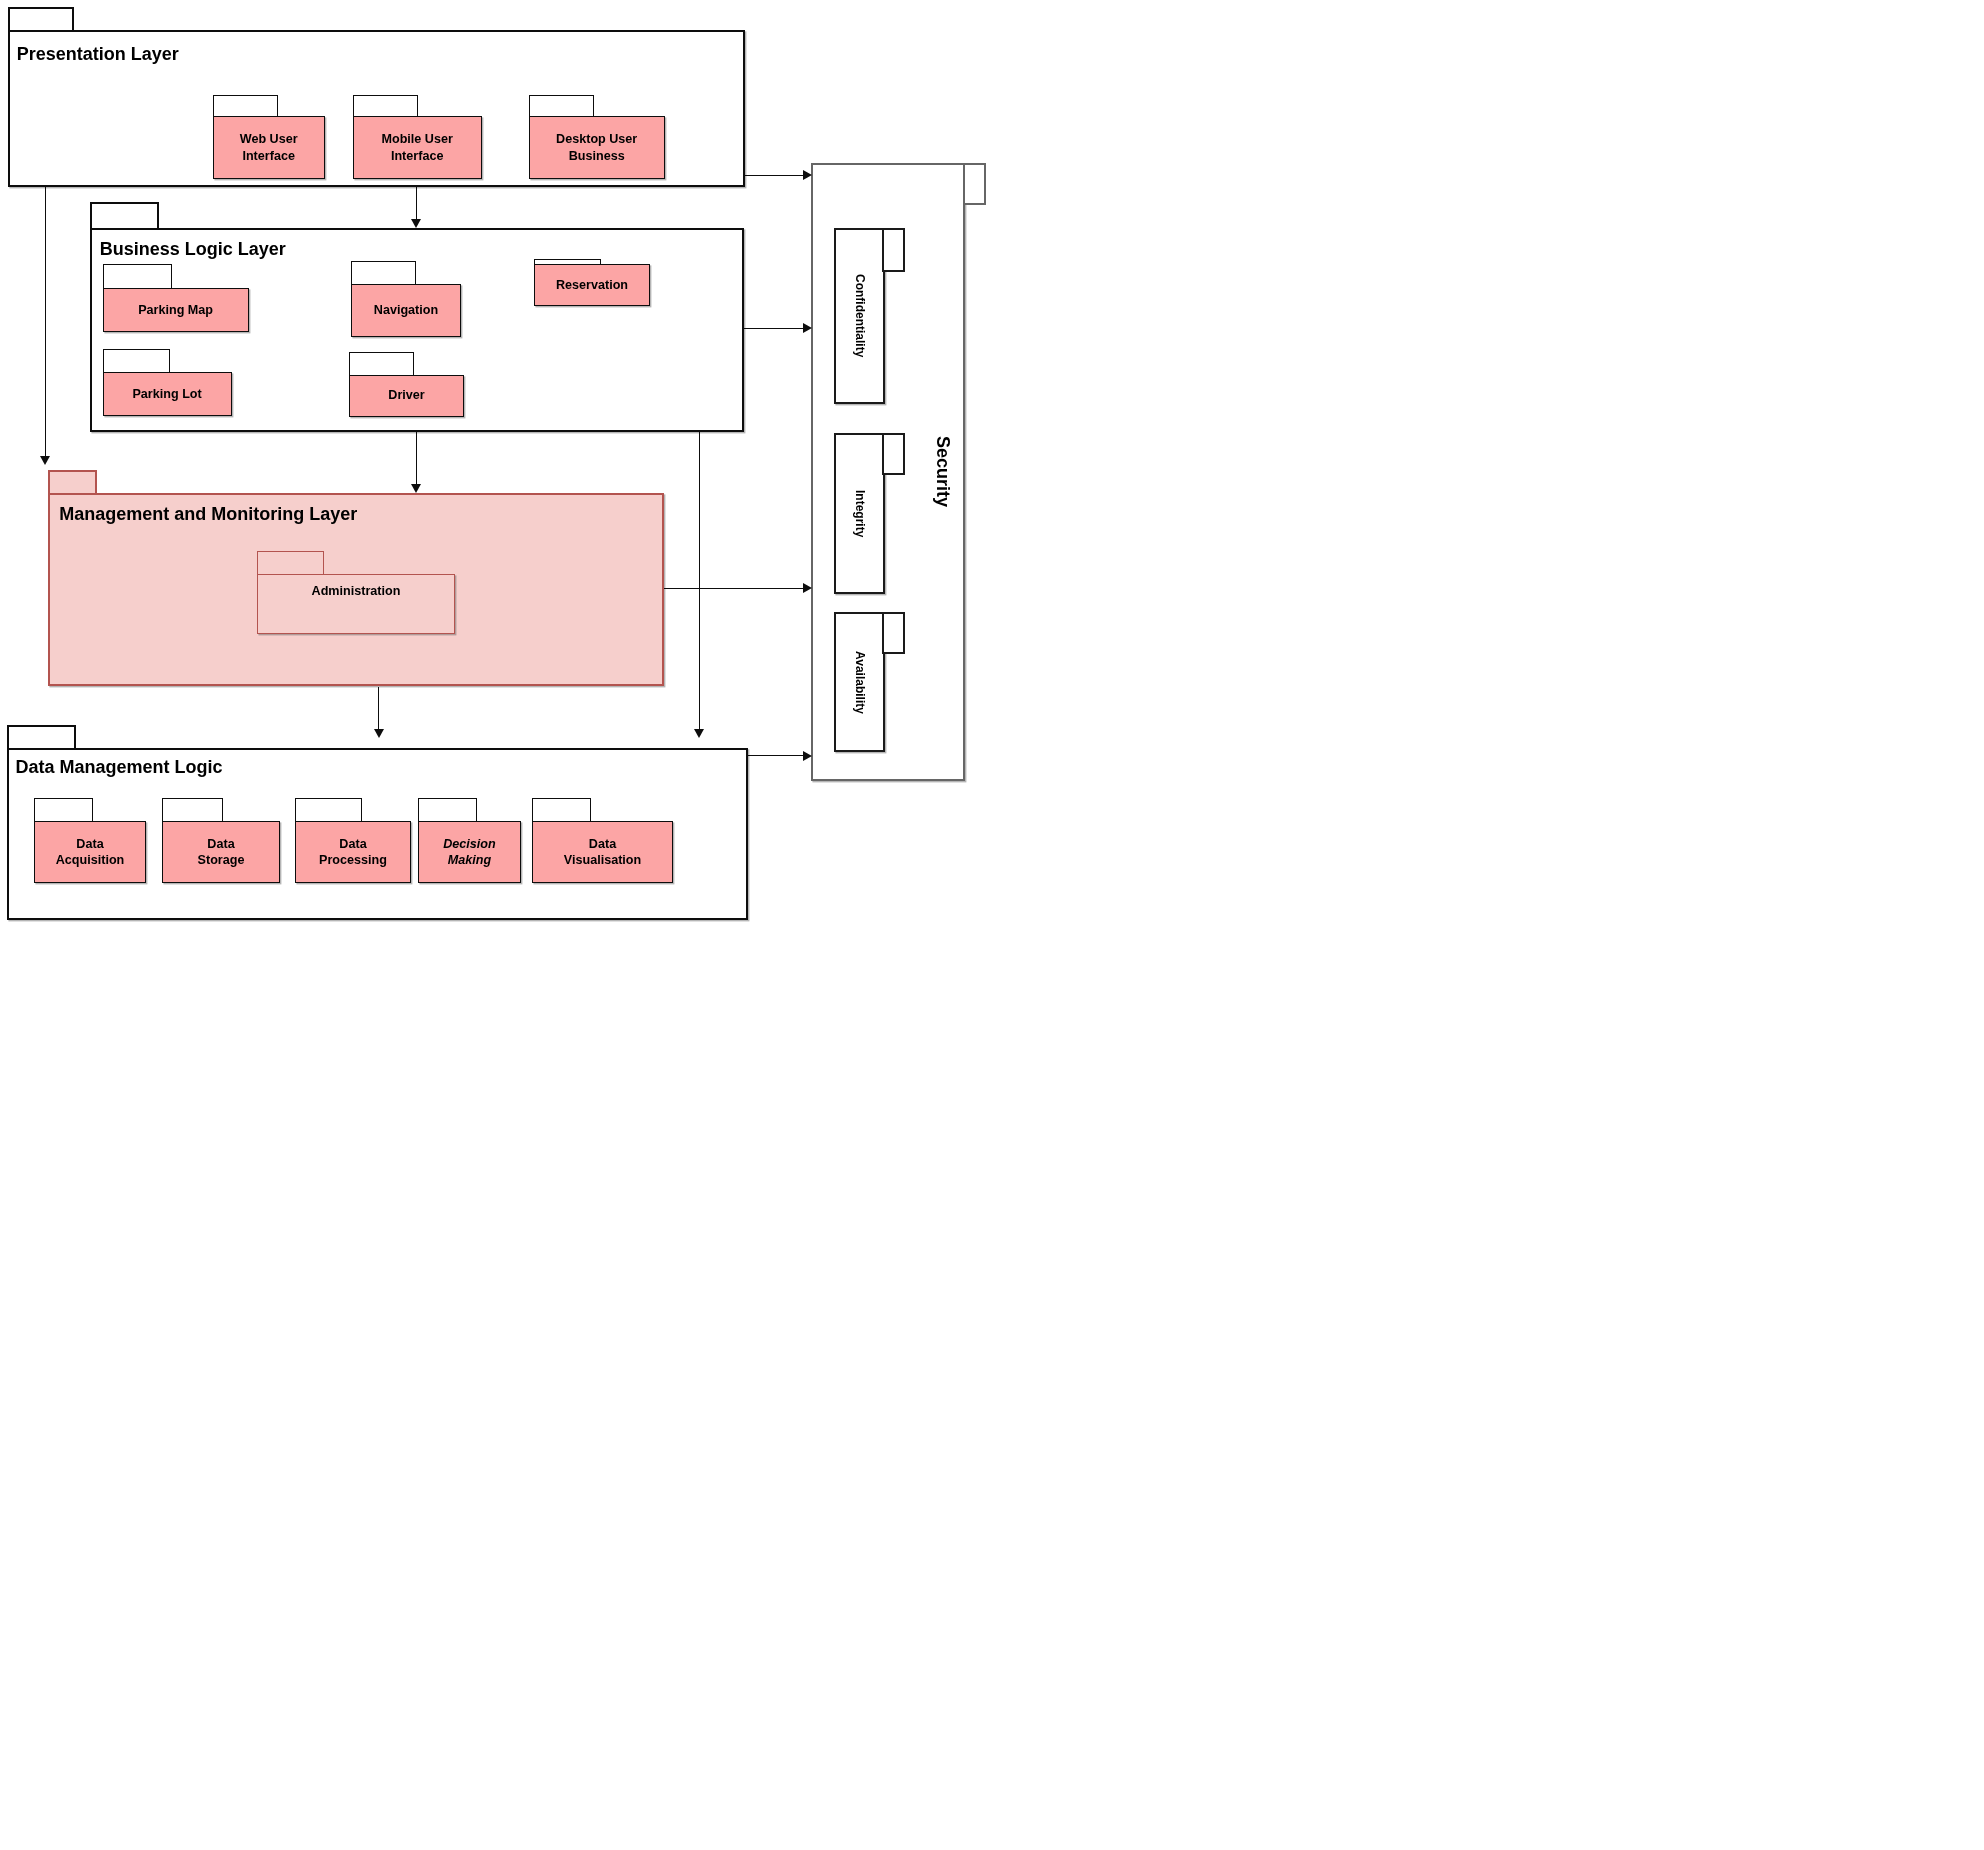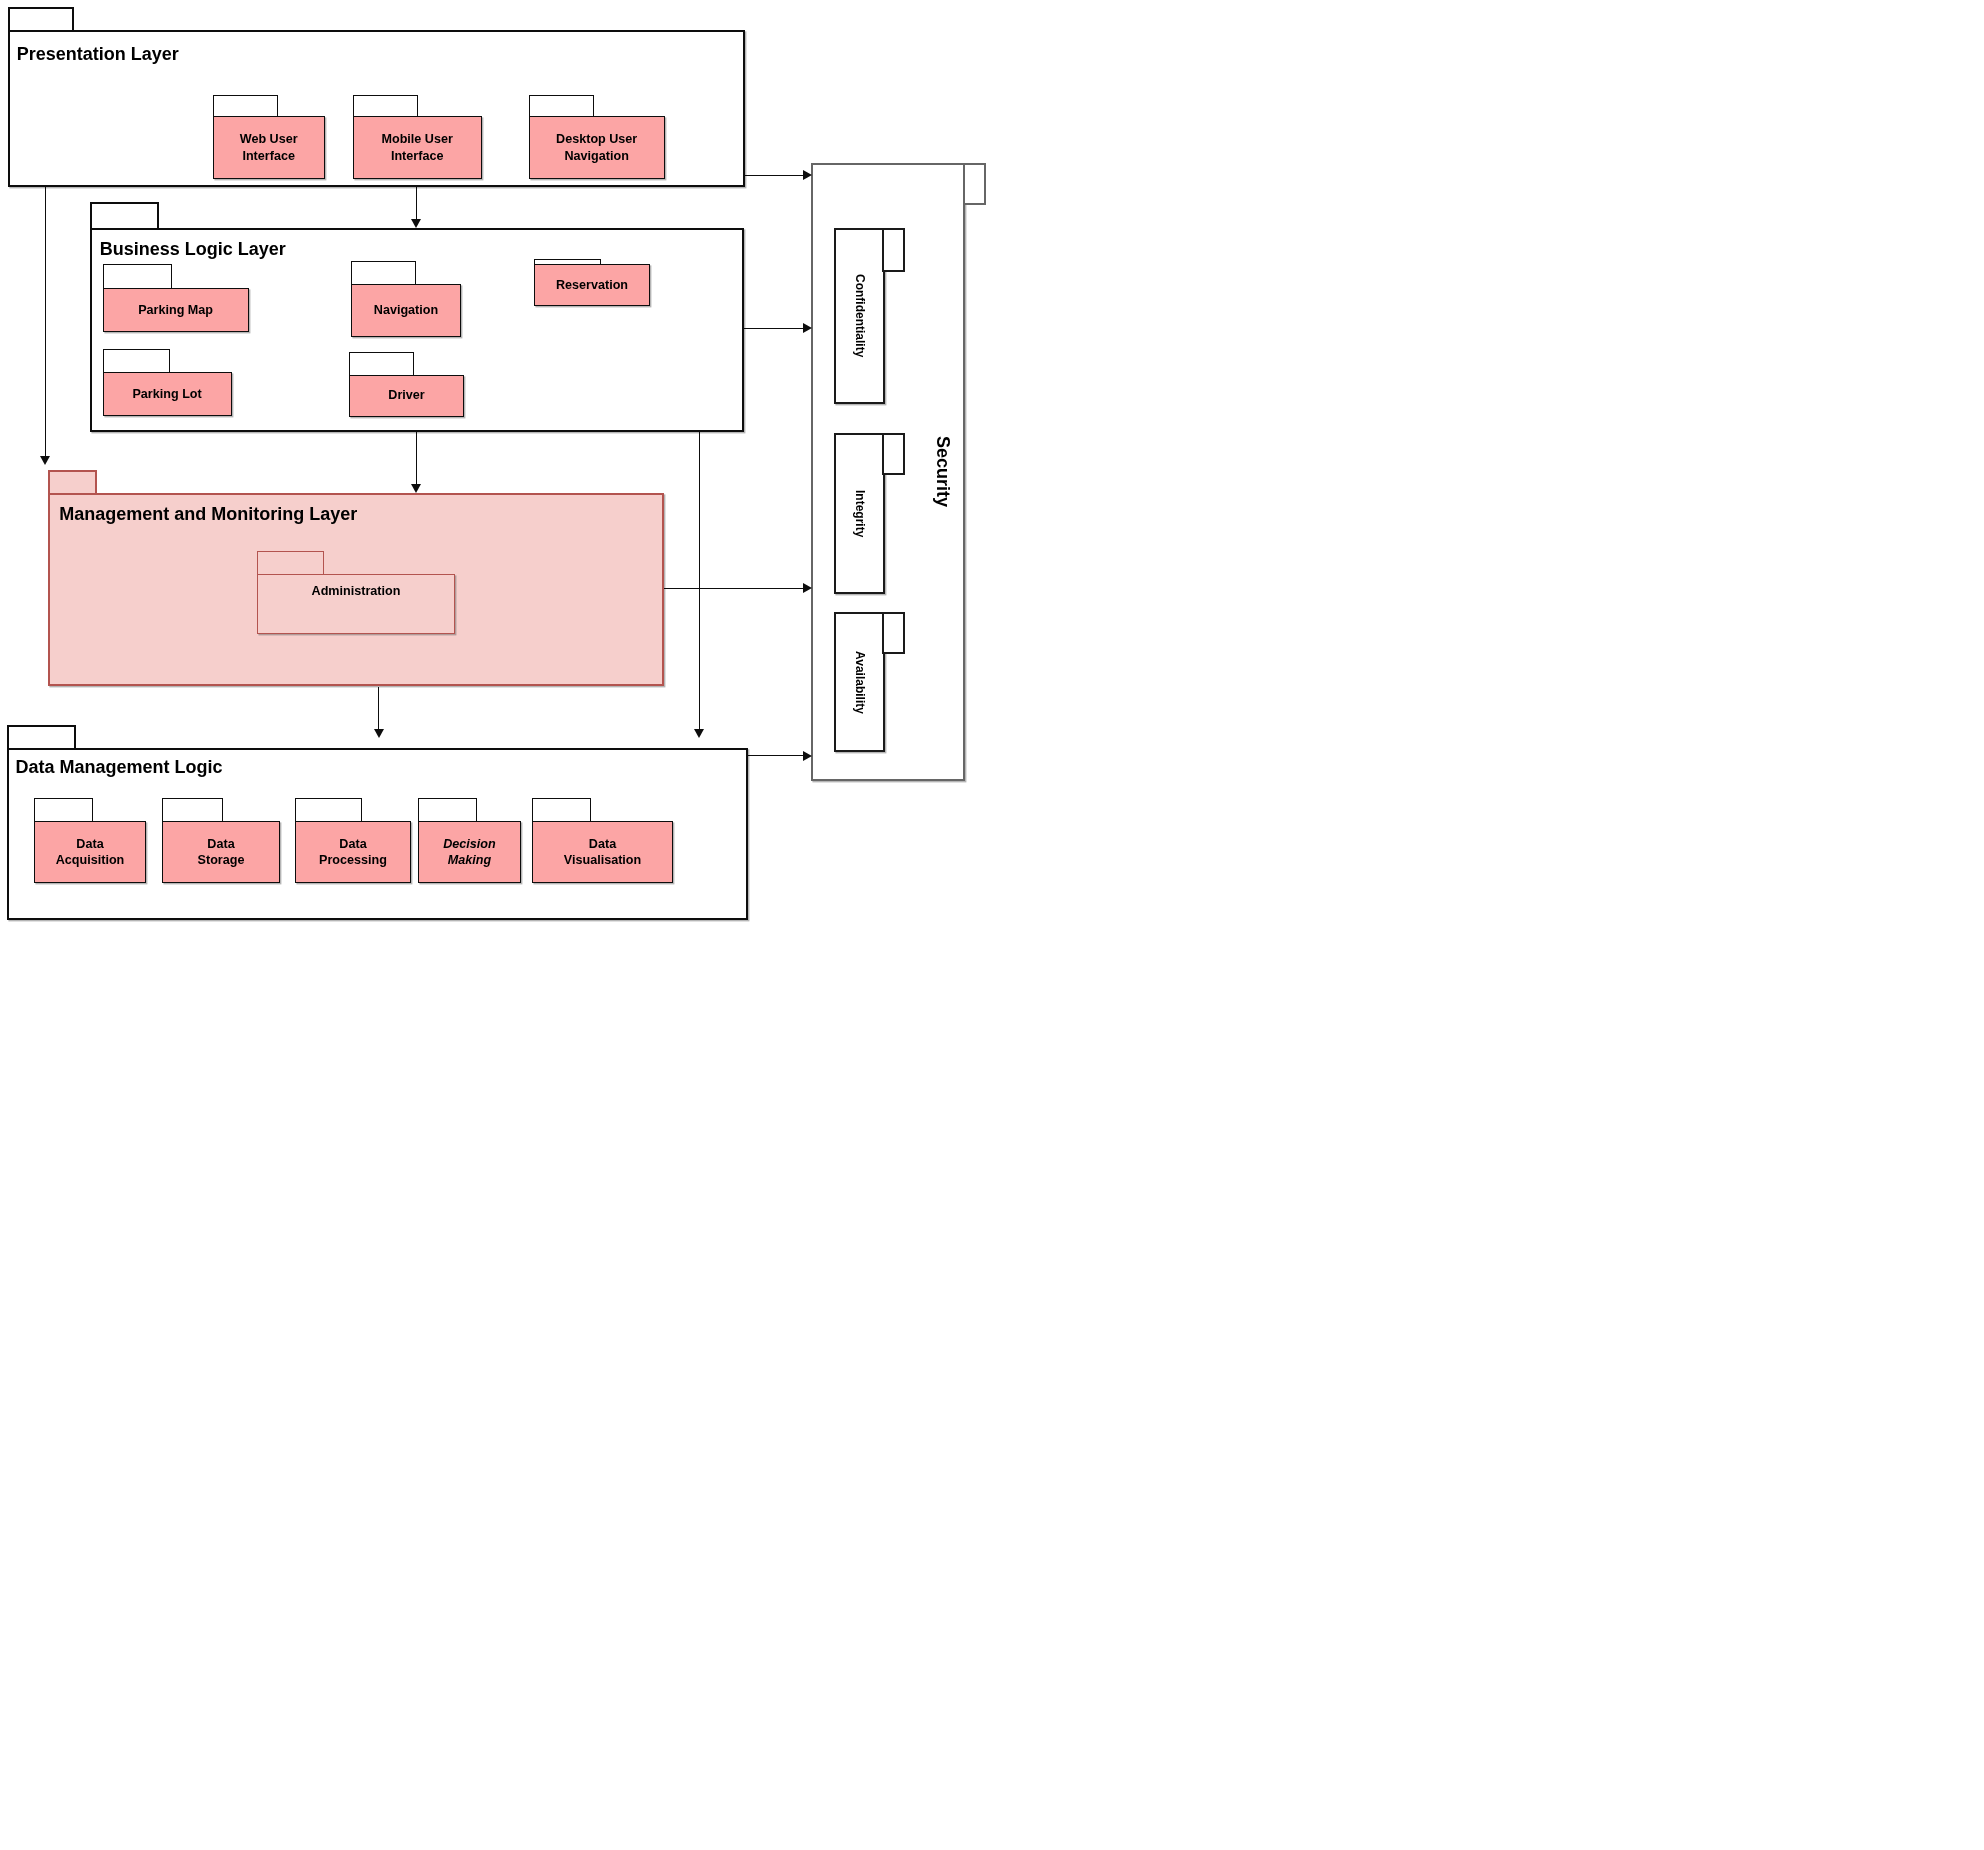--- a/index.html
+++ b/index.html
@@ -69,21 +69,21 @@
       <div class="pbody sh" style="top:21px;width:129px;height:63px;">
         <span class="plbl">Mobile User
 Interface</span>
       </div>
     </div>
 
     <div class="pkg" style="left:521px;top:88px;width:136px;height:84px;">
       <div class="ptab" style="width:65px;height:22.5px;"></div>
       <div class="pbody sh" style="top:21px;width:136px;height:63px;">
         <span class="plbl">Desktop User
-Navigation</span>
+Business</span>
       </div>
     </div>
   </section>
 
   <section class="layer" style="left:90px;top:202px;width:654px;height:230px;padding-left:40px;">
     <div class="ltab" style="width:69px;height:28px;"></div>
     <div class="lbody sh" style="top:26px;height:204px;"></div>
     <h2 class="ltitle" style="left:9.8px;top:37px;">Business Logic Layer</h2>
 
     <div class="pkg" style="left:12.6px;top:62px;width:146px;height:68px;">

